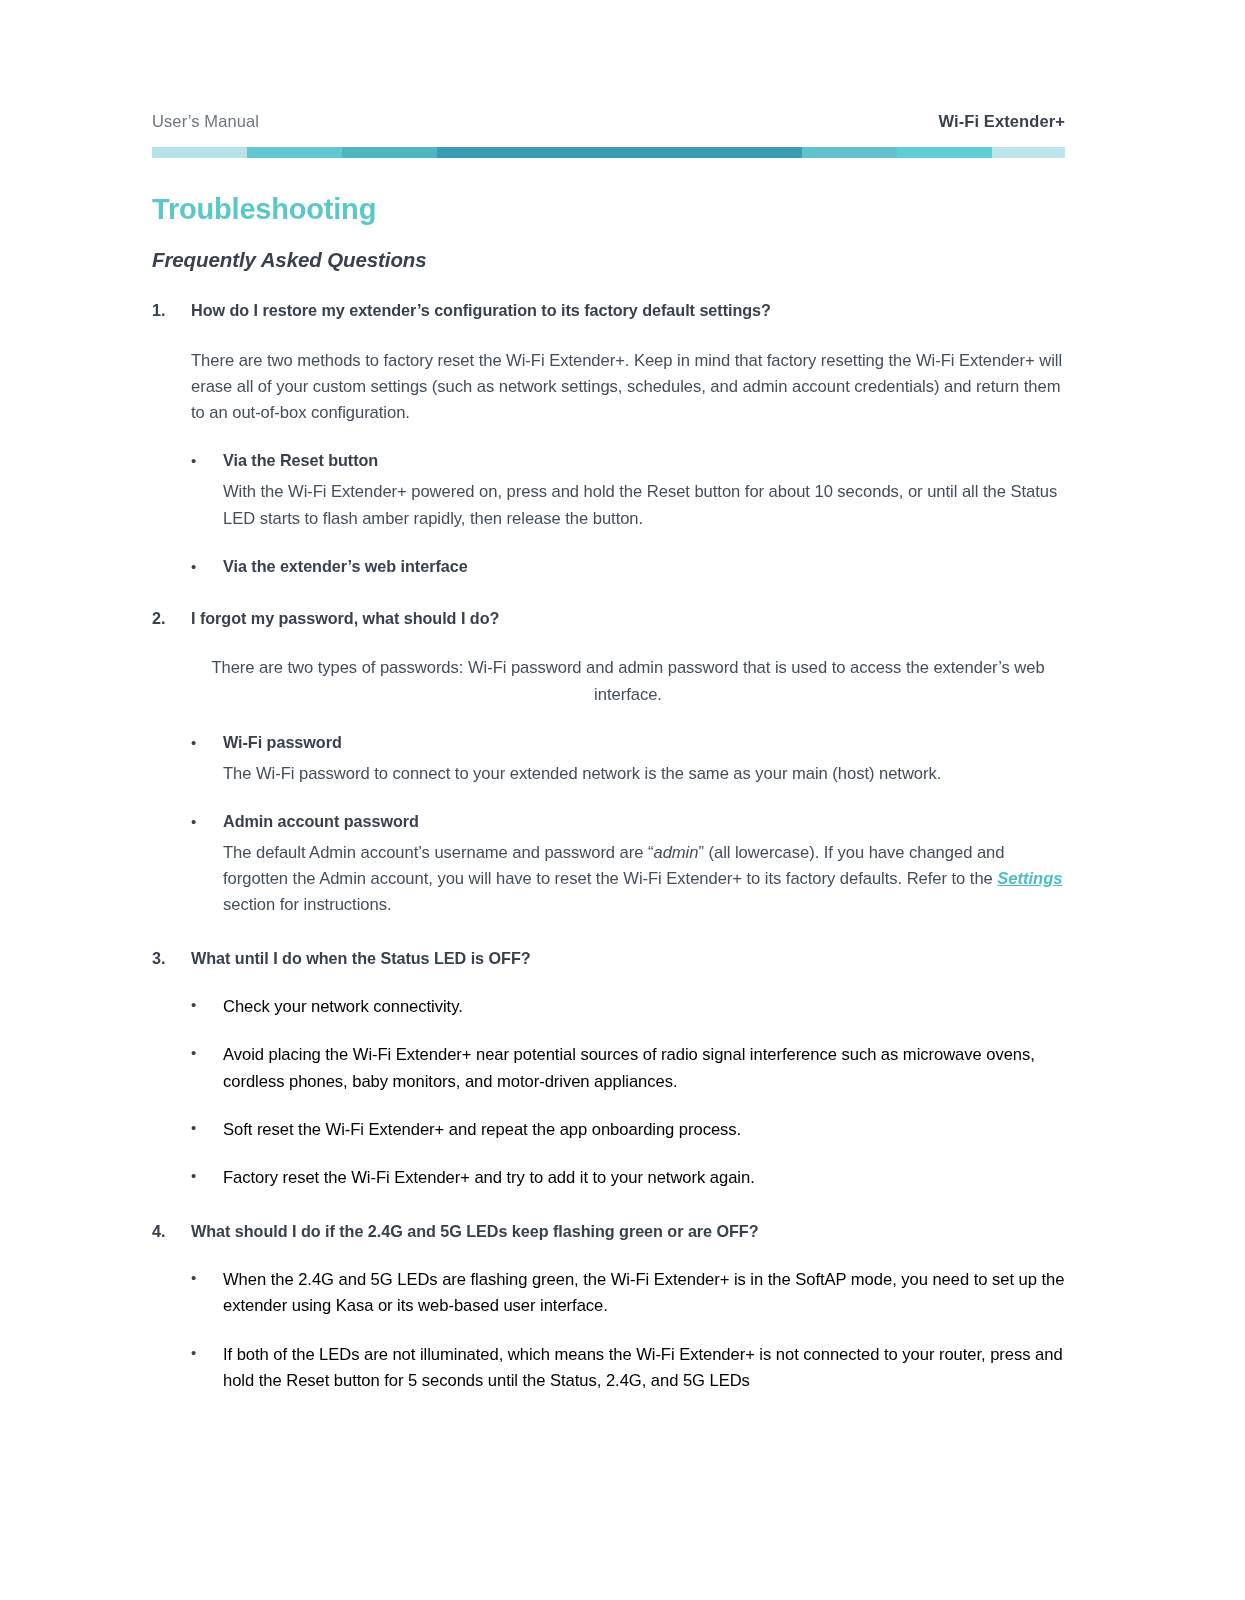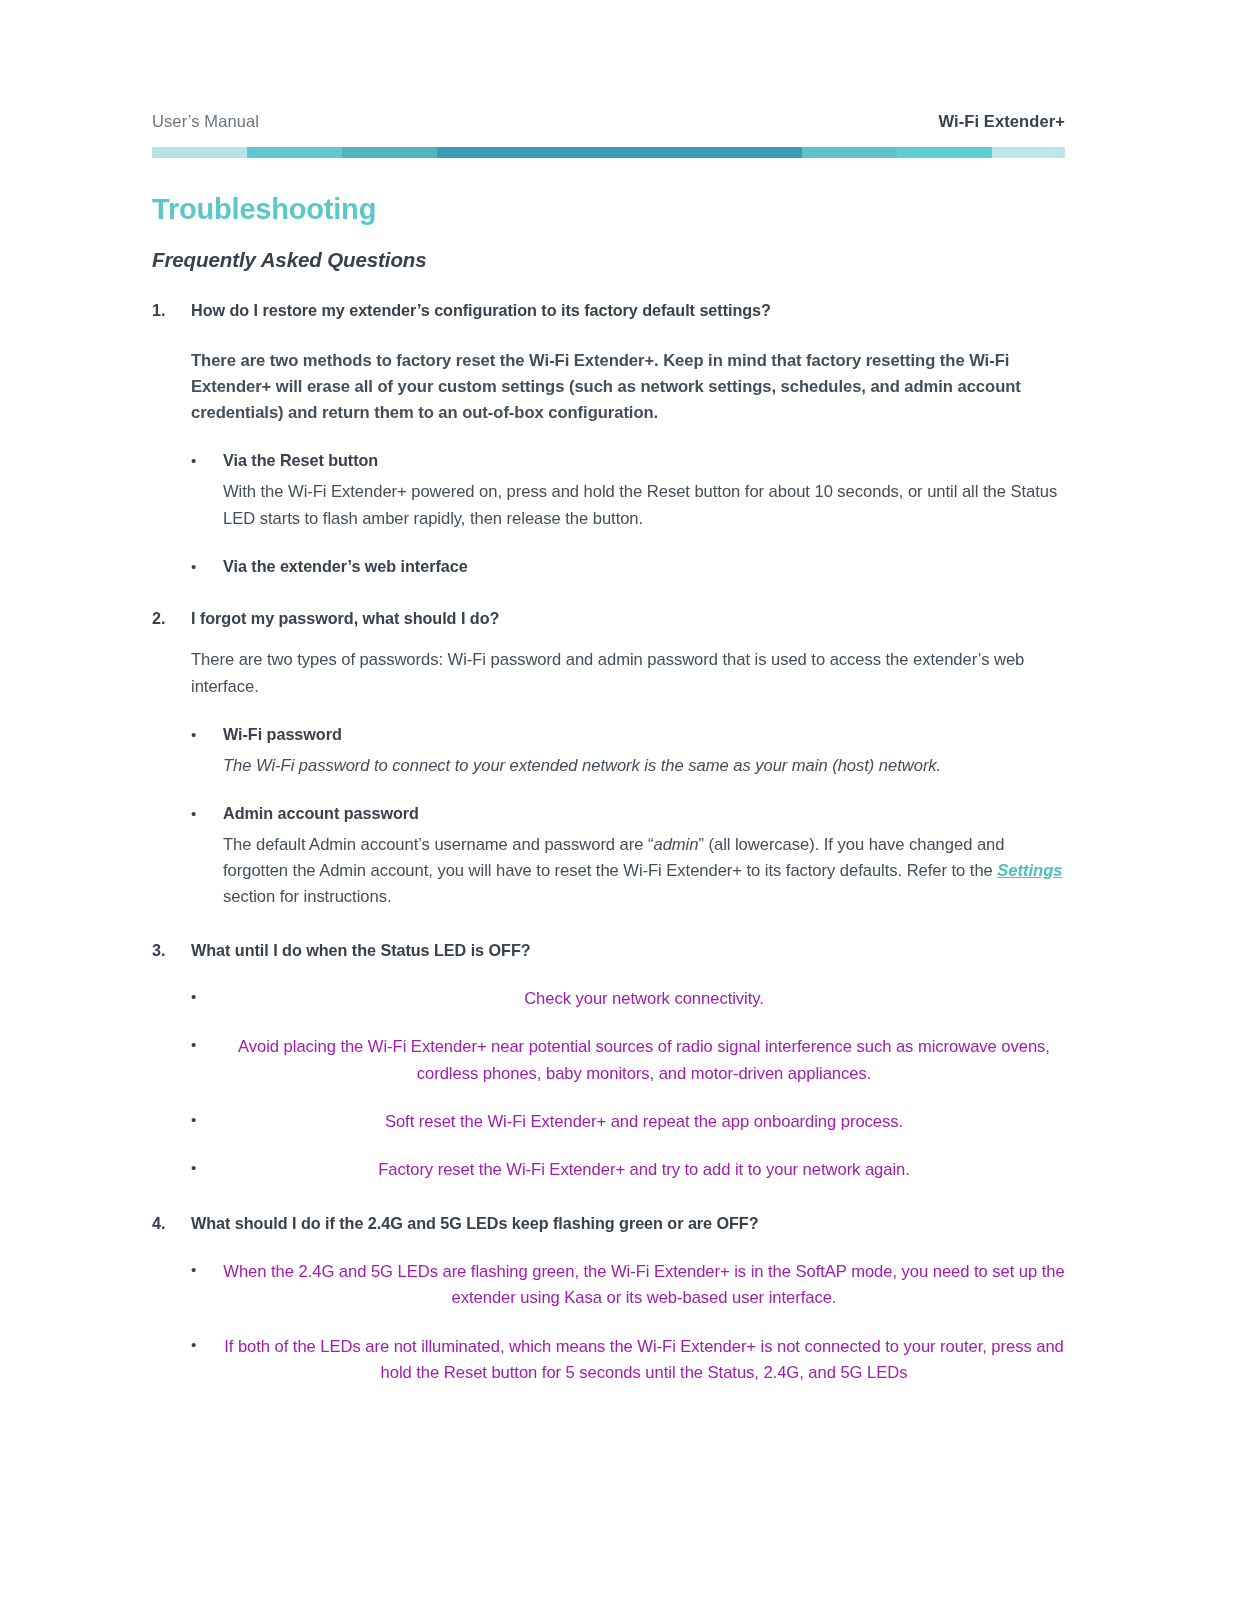--- a/index.html
+++ b/index.html
@@ -117,24 +117,23 @@
   .bullet-body {
     font-size: 16.6px;
     line-height: 1.58;
     color: #434e5a;
     letter-spacing: -0.05px;
     flex: 1 1 auto;
   }
   .bullet-plain {
     font-size: 16.6px;
     line-height: 1.58;
-    color: #a21caf;
+    color: #000000;
     letter-spacing: -0.05px;
     flex: 1 1 auto;
-    text-align: center;
   }
   .sub-body { margin-left: 32px; }
 
   em.it { font-style: italic; }
   a.xref {
     color: #4cbfc0;
     font-style: italic;
     font-weight: bold;
     text-decoration: underline;
   }
@@ -182,45 +181,45 @@
 
   <div class="h1">Troubleshooting</div>
   <div class="h2">Frequently Asked Questions</div>
 
   <div class="qa" id="faq-root" style="top:300px;">
       <div style="margin-bottom: 30px;">
         <div class="q-row">
           <div class="q-num">1.</div>
           <div class="q-text">How do I restore my extender’s configuration to its factory default settings?</div>
         </div>
-        <div class="para" style="margin-top: 26px; font-weight: bold;">There are two methods to factory reset the Wi-Fi Extender+. Keep in mind that factory resetting the Wi-Fi Extender+ will erase all of your custom settings (such as network settings, schedules, and admin account credentials) and return them to an out-of-box configuration.</div>
+        <div class="para" style="margin-top: 26px;">There are two methods to factory reset the Wi-Fi Extender+. Keep in mind that factory resetting the Wi-Fi Extender+ will erase all of your custom settings (such as network settings, schedules, and admin account credentials) and return them to an out-of-box configuration.</div>
         <div class="bullets" style="margin-top: 24px;">
           <div class="bullet-row" style="margin-top: 0px;">
             <div class="bullet-mark">•</div>
             <div class="bullet-title">Via the Reset button</div>
           </div>
           <div class="bullet-body sub-body" style="margin-top: 7px;">With the Wi-Fi Extender+ powered on, press and hold the Reset button for about 10 seconds, or until all the Status LED starts to flash amber rapidly, then release the button.</div>
           <div class="bullet-row" style="margin-top: 24px;">
             <div class="bullet-mark">•</div>
             <div class="bullet-title">Via the extender’s web interface</div>
           </div>
         </div>
       </div>
       <div style="margin-bottom: 30px;">
         <div class="q-row">
           <div class="q-num">2.</div>
           <div class="q-text">I forgot my password, what should I do?</div>
         </div>
-        <div class="para" style="margin-top: 18px;">There are two types of passwords: Wi-Fi password and admin password that is used to access the extender’s web interface.</div>
+        <div class="para" style="margin-top: 26px; text-align: center;">There are two types of passwords: Wi-Fi password and admin password that is used to access the extender’s web interface.</div>
         <div class="bullets" style="margin-top: 24px;">
           <div class="bullet-row" style="margin-top: 0px;">
             <div class="bullet-mark">•</div>
             <div class="bullet-title">Wi-Fi password</div>
           </div>
-          <div class="bullet-body sub-body" style="margin-top: 7px; font-style: italic;">The Wi-Fi password to connect to your extended network is the same as your main (host) network.</div>
+          <div class="bullet-body sub-body" style="margin-top: 7px;">The Wi-Fi password to connect to your extended network is the same as your main (host) network.</div>
           <div class="bullet-row" style="margin-top: 24px;">
             <div class="bullet-mark">•</div>
             <div class="bullet-title">Admin account password</div>
           </div>
           <div class="bullet-body sub-body" style="margin-top: 7px;">The default Admin account’s username and password are “<em class="it">admin</em>” (all lowercase). If you have changed and forgotten the Admin account, you will have to reset the Wi-Fi Extender+ to its factory defaults. Refer to the <a class="xref" href="#">Settings</a> section for instructions.</div>
         </div>
       </div>
       <div style="margin-bottom: 30px;">
         <div class="q-row">
           <div class="q-num">3.</div>

